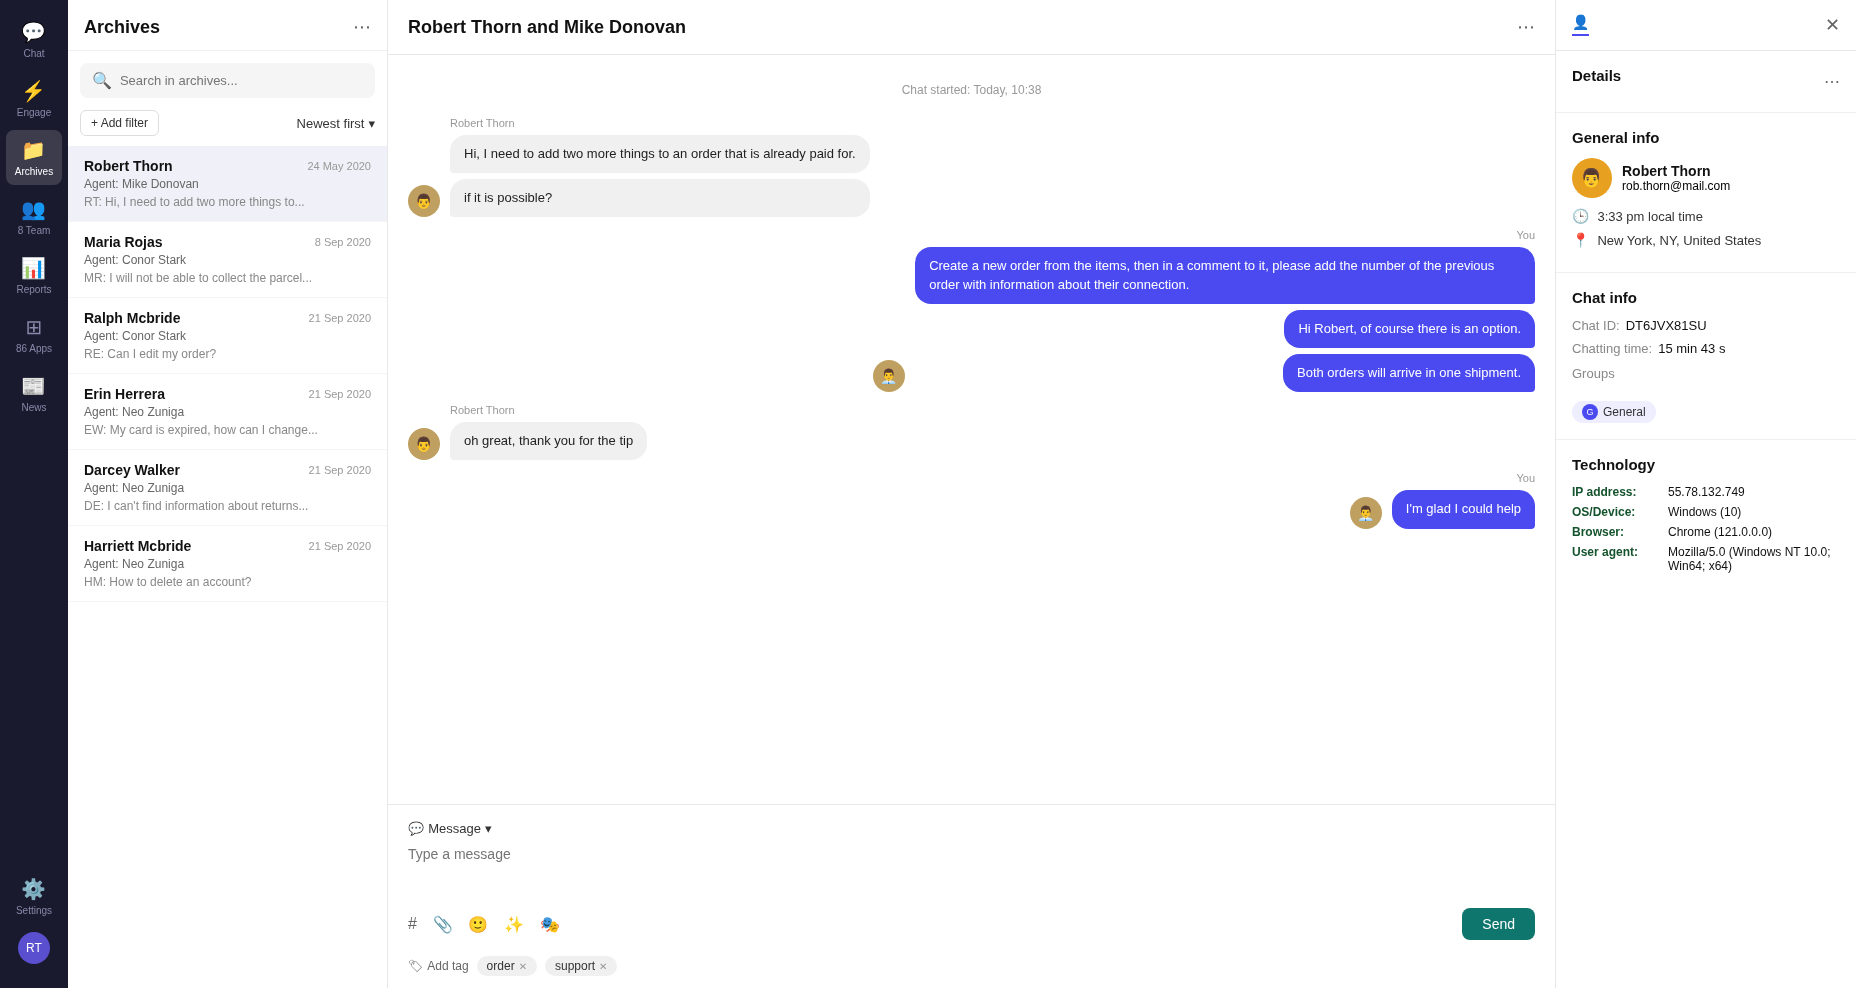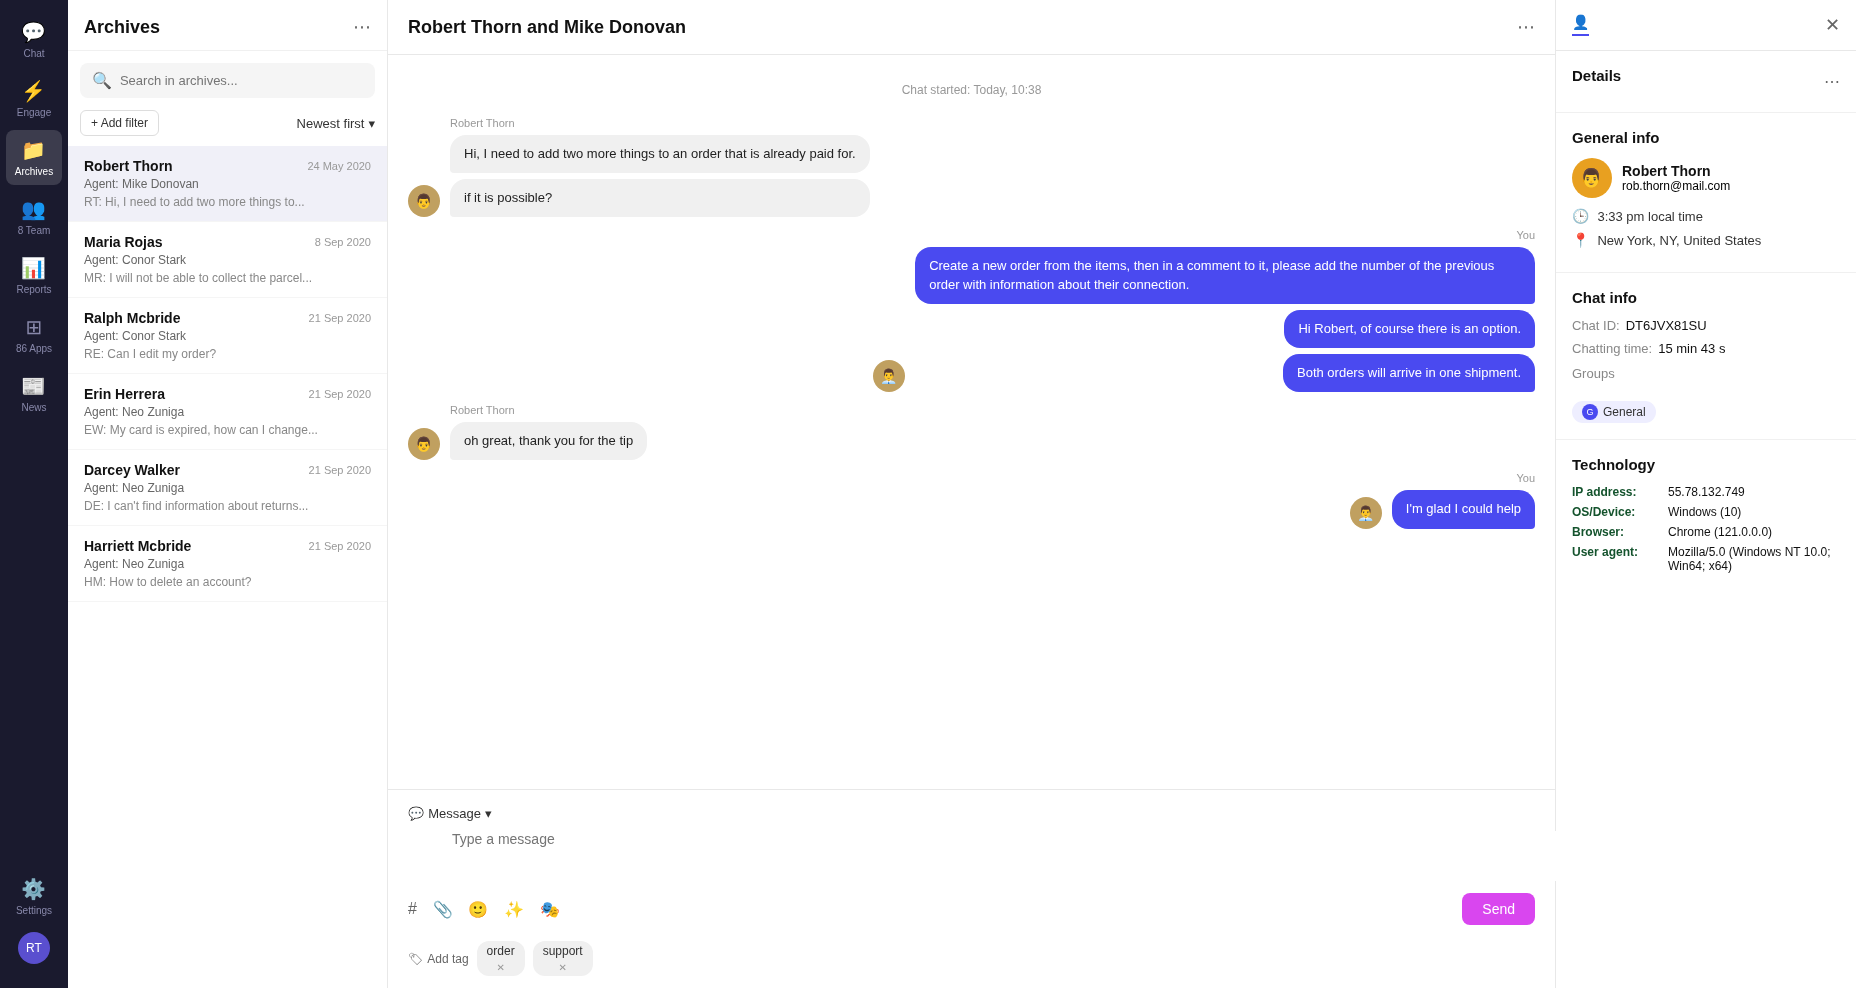--- a/index.html
+++ b/index.html
@@ -173,46 +173,45 @@
     }
     .chat-textarea {
       width: 100%;
       border: none;
       outline: none;
       font-size: 14px;
       color: #333;
       resize: none;
       height: 50px;
       font-family: inherit;
-      margin-left: 44px;
     }
     .chat-toolbar {
       display: flex;
       align-items: center;
       justify-content: space-between;
       padding: 8px 0 0;
     }
     .toolbar-icons { display: flex; gap: 16px; align-items: center; }
     .toolbar-icon-btn { background: none; border: none; cursor: pointer; font-size: 16px; color: #666; }
     .send-btn {
-      background: #d946ef;
+      background: #0f766e;
       color: #fff;
       border: none;
       border-radius: 8px;
       padding: 8px 20px;
       font-size: 14px;
       cursor: pointer;
       font-weight: 500;
     }
     .tags-row { display: flex; align-items: center; gap: 8px; padding: 8px 20px 12px; }
     .add-tag-btn { display: flex; align-items: center; gap: 4px; background: none; border: none; cursor: pointer; font-size: 12px; color: #666; }
     .tag-chip {
       display: flex; align-items: center; gap: 4px;
       background: #f0f0f0; border-radius: 12px; padding: 3px 10px;
-      font-size: 12px; color: #333; flex-direction: column;
+      font-size: 12px; color: #333;
     }
     .tag-chip .remove { cursor: pointer; color: #999; font-size: 10px; }
 
     
     .right-panel {
       width: 300px;
       display: flex;
       flex-direction: column;
       background: #fff;
       flex-shrink: 0;

